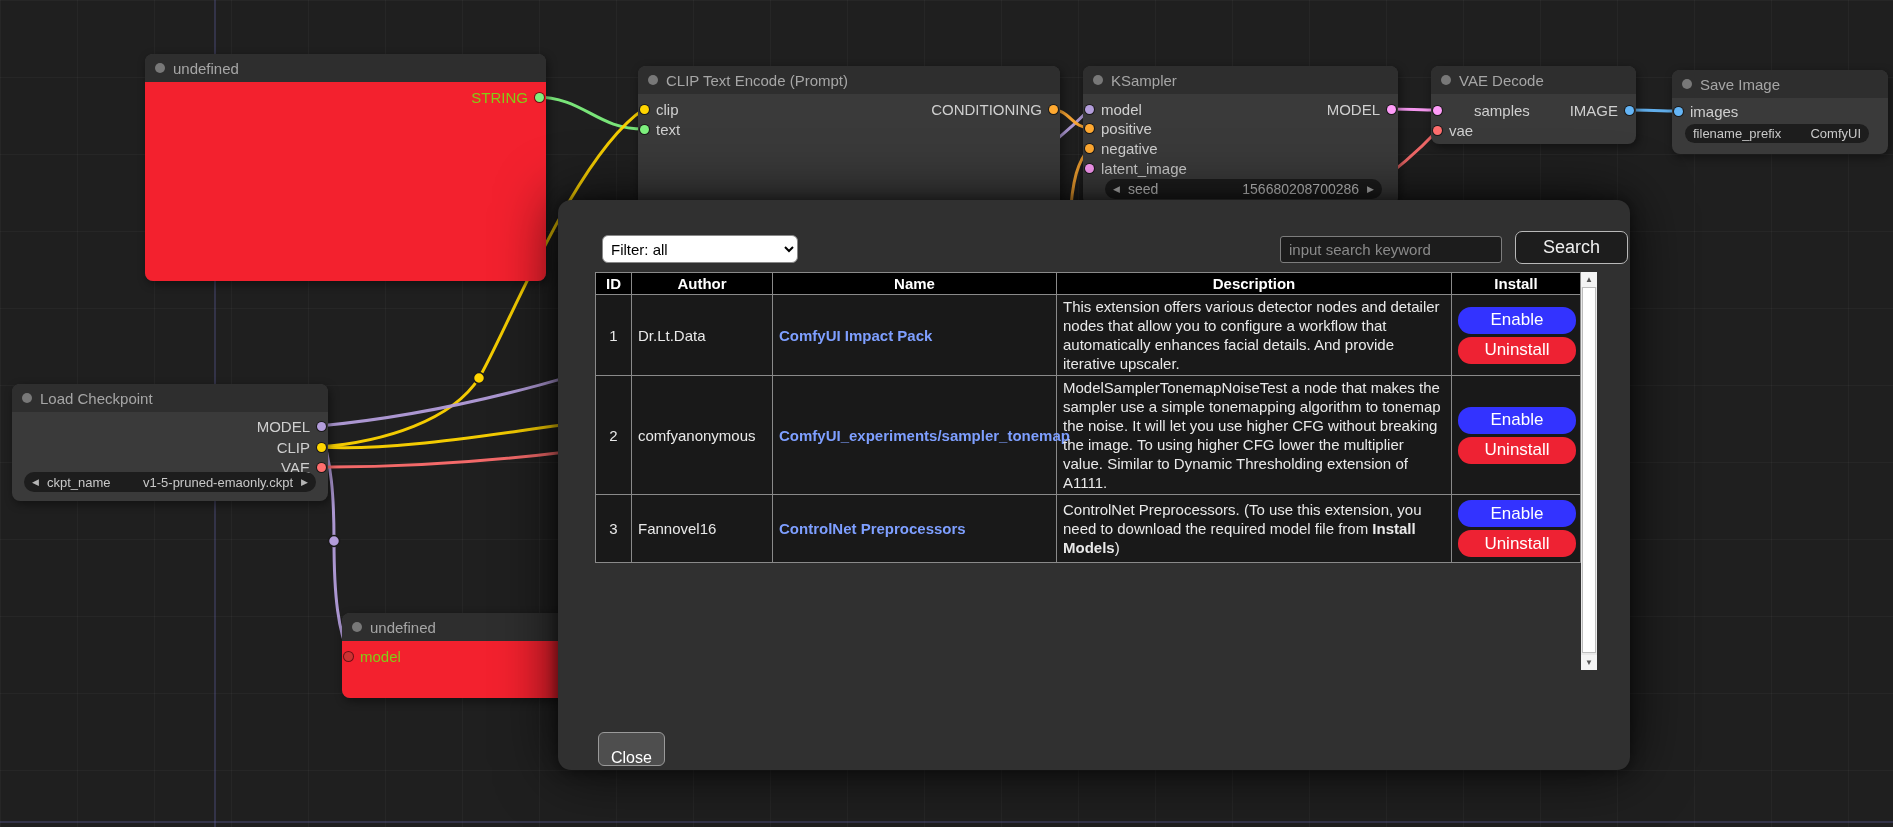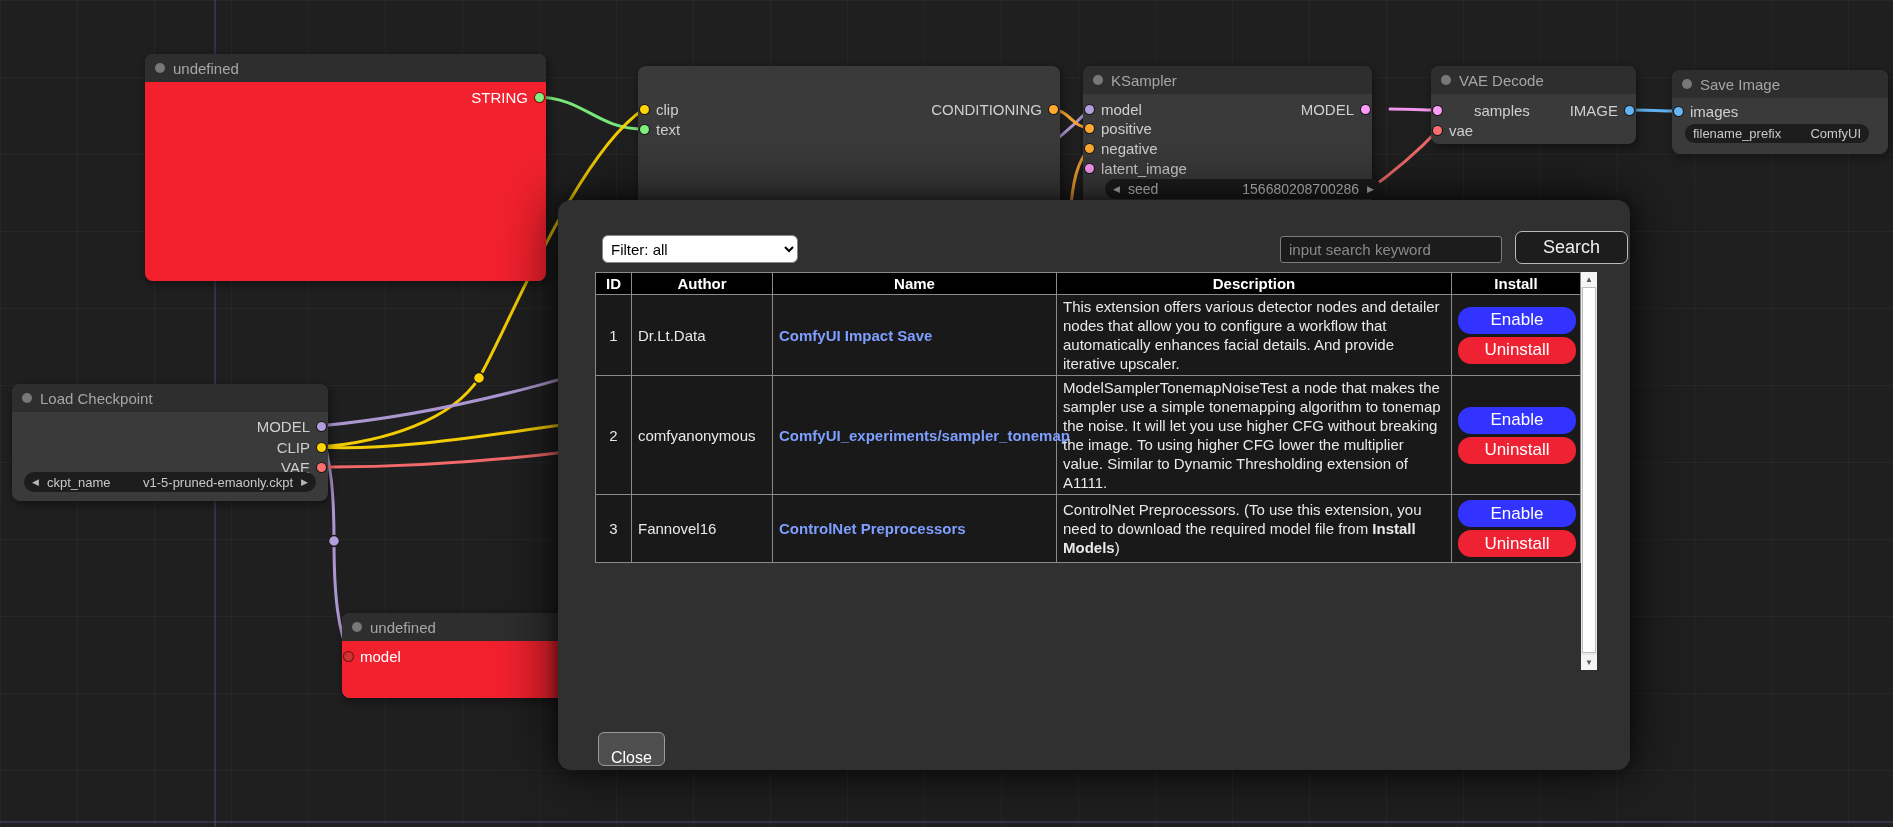--- a/index.html
+++ b/index.html
@@ -34,21 +34,21 @@
   .wires path{fill:none;stroke-width:3;stroke-linecap:round;opacity:.95;}
 
   
   .node{position:absolute;z-index:2;background:#3a3a3a;border-radius:8px;
         box-shadow:2px 3px 10px rgba(0,0,0,.45);font-size:15px;}
   .node-title{height:28px;display:flex;align-items:center;gap:8px;padding:0 10px;
         background:#2e2e2e;border-radius:8px 8px 0 0;color:#a6a6a6;font-size:15px;white-space:nowrap;overflow:hidden;}
   .t-dot{width:10px;height:10px;border-radius:50%;background:#787878;flex:none;}
   .node-body{position:absolute;top:28px;left:0;right:0;bottom:0;border-radius:0 0 8px 8px;}
   .node.red .node-body{background:var(--error-red);}
-  .node.red .slot{color:#ffffff;}
+  .node.red .slot{color:#84cc16;}
 
   .slot{position:absolute;display:flex;align-items:center;gap:7px;height:18px;color:#cfcfcf;font-size:15px;white-space:nowrap;z-index:3;}
   .slot.in{left:2px;}
   .slot.out{right:2px;}
   .dot{width:9px;height:9px;border-radius:50%;flex:none;box-shadow:0 0 0 1px rgba(0,0,0,.55);}
   .d-model{background:var(--wire-model);} .d-clip{background:var(--wire-clip);}
   .d-vae{background:var(--wire-vae);}    .d-cond{background:var(--wire-cond);}
   .d-latent{background:var(--wire-latent);} .d-image{background:var(--wire-image);}
   .d-string{background:var(--wire-string);} .d-red{background:#cc3333;}
 
@@ -117,35 +117,39 @@
     <span>undefined</span>
   </div>
   <div class="node-body"></div>
   <div class="slot out" style="top:34px;">
     <span>STRING</span>
     <span class="dot d-string"></span>
   </div>
 </div>
 
 <div class="node" style="left:638px;top:66px;width:422px;height:160px;">
+  <div class="node-title">
+    <span class="t-dot"></span>
+    <span>CLIP Text Encode (Prompt)</span>
+  </div>
   <div class="slot in" style="top:34px;">
     <span class="dot d-clip"></span>
     <span>clip</span>
   </div>
   <div class="slot in" style="top:54px;justify-content:flex-end;">
     <span class="dot d-string"></span>
     <span>text</span>
   </div>
   <div class="slot out" style="top:34px;">
     <span>CONDITIONING</span>
     <span class="dot d-cond"></span>
   </div>
 </div>
 
-<div class="node" style="left:1083px;top:66px;width:289px;height:140px;">
+<div class="node" style="left:1083px;top:66px;width:315px;height:140px;">
   <div class="node-title">
     <span class="t-dot"></span>
     <span>KSampler</span>
   </div>
   <div class="slot in" style="top:34px;">
     <span class="dot d-model"></span>
     <span>model</span>
   </div>
   <div class="slot in" style="top:53px;">
     <span class="dot d-cond"></span>
@@ -265,21 +269,21 @@
           <th>Author</th>
           <th>Name</th>
           <th>Description</th>
           <th>Install</th>
         </tr>
       </thead>
       <tbody>
           <tr>
             <td class="c-id">1</td>
             <td class="c-author">Dr.Lt.Data</td>
-            <td class="c-name"><a href="#">ComfyUI Impact Save</a></td>
+            <td class="c-name"><a href="#">ComfyUI Impact Pack</a></td>
             <td class="c-desc"><span>This extension offers various detector nodes and detailer nodes that allow you to configure a workflow that automatically enhances facial details. And provide iterative upscaler.</span></td>
             <td class="c-install">
               <button class="btn-enable">Enable</button>
               <button class="btn-uninstall">Uninstall</button>
             </td>
           </tr>
           <tr>
             <td class="c-id">2</td>
             <td class="c-author">comfyanonymous</td>
             <td class="c-name"><a href="#">ComfyUI_experiments/sampler_tonemap</a></td>

